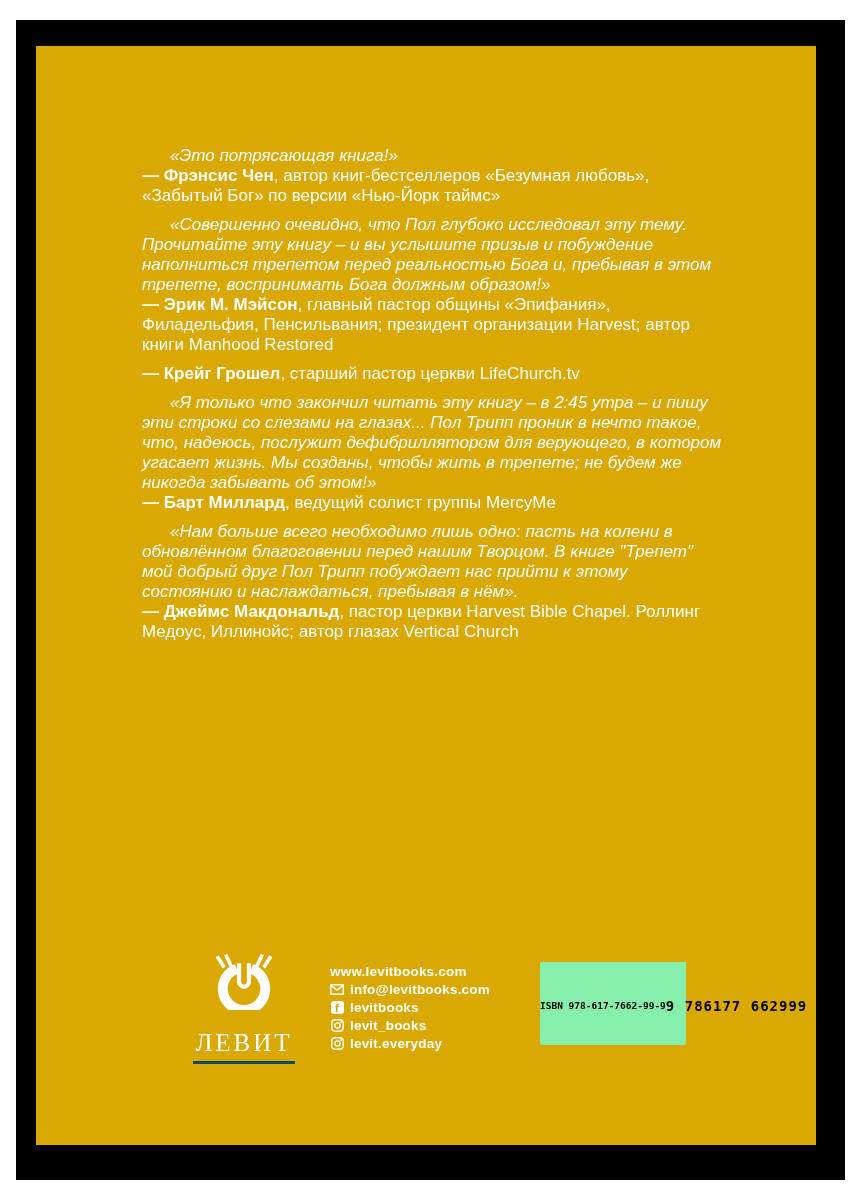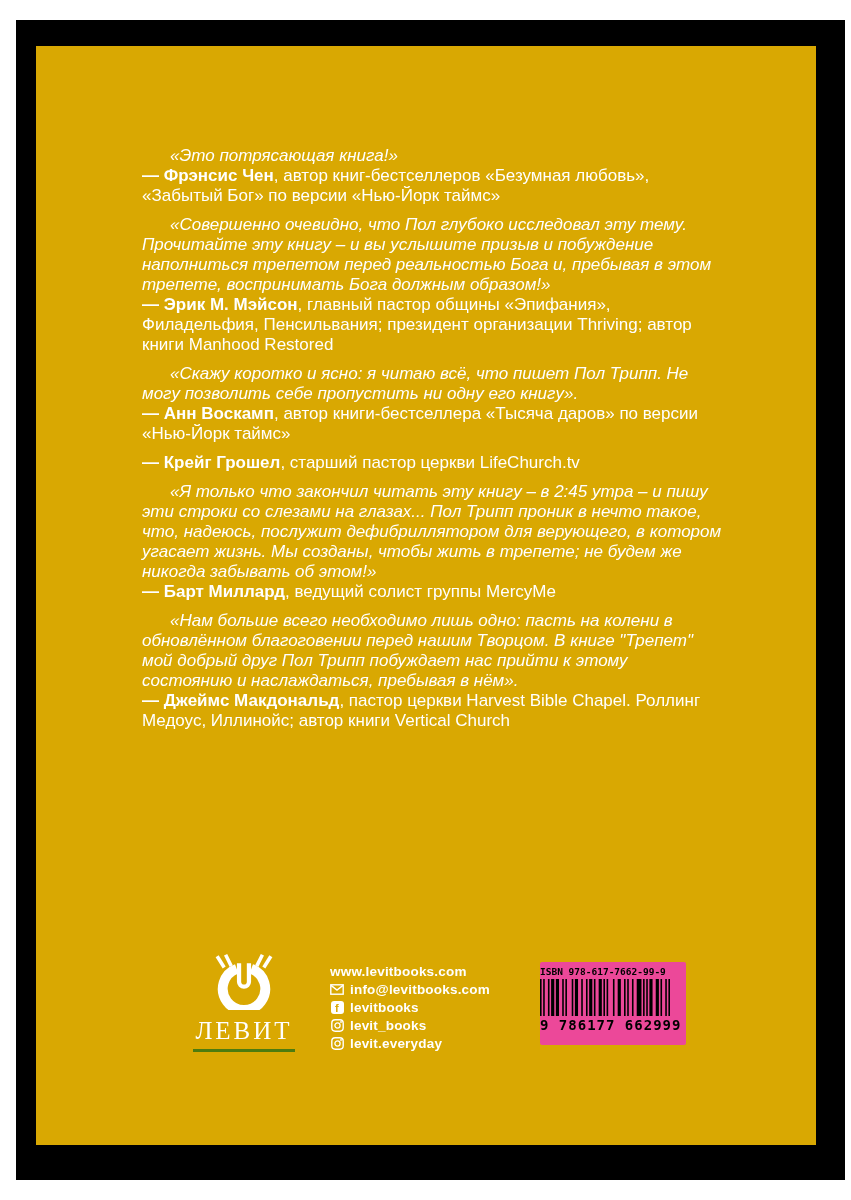--- a/index.html
+++ b/index.html
@@ -13,33 +13,33 @@
           font-size:17px;line-height:20px;}
   .block{margin:0 0 9px 0;}
   .block p{margin:0;}
   .quote{font-style:italic;text-indent:28px;}
   .attr b{font-weight:bold;text-align:right;}
 
   
   .logo{position:absolute;left:156px;top:906px;width:104px;text-align:center;color:#ffffff;}
   .logo svg{display:block;margin:0 auto;}
   .logo-word{display:inline-block;font-family:"Liberation Serif",serif;font-size:25px;
-             letter-spacing:3px;padding:4px 2px 6px 2px;border-bottom:3px solid #4d7c0f;
-             line-height:1;margin-top:0;}
+             letter-spacing:3px;padding:4px 2px 6px 2px;border-bottom:3px solid #0c4a6e;
+             line-height:1;margin-top:12px;}
 
   .links{position:absolute;left:294px;top:916px;color:#ffffff;font-size:13.5px;font-weight:bold;}
   .link-row{display:flex;align-items:center;height:18px;gap:6px;letter-spacing:0.2px;}
   .icon{display:inline-flex;align-items:center;justify-content:center;width:14px;height:14px;flex:0 0 14px;}
   .fb-box{width:13px;height:13px;background:#ffffff;color:#D9A802;border-radius:3px;
           display:inline-flex;align-items:flex-end;justify-content:center;
           font-size:11px;font-weight:bold;line-height:1;overflow:hidden;}
 
   
-  .barcode{position:absolute;left:504px;top:916px;width:146px;height:83px;background:#ec4899;
-           border-radius:2px;color:#000000;display:flex;flex-direction:column;
+  .barcode{position:absolute;left:504px;top:916px;width:146px;height:83px;background:#86efac;
+           border-radius:2px;color:#000000;display:flex;flex-direction:row;align-items:center;
            padding-top:4px;box-sizing:border-box;}
   .isbn{font-family:"DejaVu Sans Mono",monospace;font-size:9.5px;font-weight:bold;
         letter-spacing:0px;white-space:nowrap;}
   .bars{width:130px;height:37px;margin-top:2px;}
   .digits{font-family:"DejaVu Sans Mono",monospace;font-size:14px;font-weight:bold;
           letter-spacing:1px;margin-top:1px;white-space:nowrap;}
 </style>
 </head>
 <body>
 
@@ -48,40 +48,36 @@
   <div class="cover">
 
     <div class="quotes">
       <div class="block">
         <p class="quote">«Это потрясающая книга!»</p>
         <p class="attr"><b>— Фрэнсис Чен</b><span>, автор книг-бестселлеров «Безумная любовь», «Забытый Бог» по версии «Нью-Йорк таймс»</span></p>
       </div>
 
       <div class="block">
         <p class="quote">«Совершенно очевидно, что Пол глубоко исследовал эту тему. Прочитайте эту книгу – и вы услышите призыв и побуждение наполниться трепетом перед реальностью Бога и, пребывая в этом трепете, воспринимать Бога должным образом!»</p>
-        <p class="attr"><b>— Эрик М. Мэйсон</b><span>, главный пастор общины «Эпифания», Филадельфия, Пенсильвания; президент организации Thriving; автор книги Manhood Restored</span></p>
+        <p class="attr"><b>— Эрик М. Мэйсон</b><span>, главный пастор общины «Эпифания», Филадельфия, Пенсильвания; президент организации Harvest; автор книги Manhood Restored</span></p>
       </div>
 
-      <div class="block">
-        <p class="quote">«Скажу коротко и ясно: я читаю всё, что пишет Пол Трипп. Не могу позволить себе пропустить ни одну его книгу».</p>
-        <p class="attr"><b>— Анн Воскамп</b><span>, автор книги-бестселлера «Тысяча даров» по версии «Нью-Йорк таймс»</span></p>
-      </div>
 
       <div class="block">
         <p class="attr"><b>— Крейг Грошел</b><span>, старший пастор церкви LifeChurch.tv</span></p>
       </div>
 
       <div class="block">
         <p class="quote">«Я только что закончил читать эту книгу – в 2:45 утра – и пишу эти строки со слезами на глазах... Пол Трипп проник в нечто такое, что, надеюсь, послужит дефибриллятором для верующего, в котором угасает жизнь. Мы созданы, чтобы жить в трепете; не будем же никогда забывать об этом!»</p>
         <p class="attr"><b>— Барт Миллард</b><span>, ведущий солист группы MercyMe</span></p>
       </div>
 
       <div class="block">
         <p class="quote">«Нам больше всего необходимо лишь одно: пасть на колени в обновлённом благоговении перед нашим Творцом. В книге "Трепет" мой добрый друг Пол Трипп побуждает нас прийти к этому состоянию и наслаждаться, пребывая в нём».</p>
-        <p class="attr"><b>— Джеймс Макдональд</b><span>, пастор церкви Harvest Bible Chapel. Роллинг Медоус, Иллинойс; автор книги Vertical Church</span></p>
+        <p class="attr"><b>— Джеймс Макдональд</b><span>, пастор церкви Harvest Bible Chapel. Роллинг Медоус, Иллинойс; автор глазах Vertical Church</span></p>
       </div>
     </div>
 
     <div class="logo">
       <span class="icon" style="width:72px;height:58px">
         <svg width="72" height="58" viewBox="0 0 100 82" fill="none" xmlns="http://www.w3.org/2000/svg">
 
           <path d="M 39.7 23.8 A 30 30 0 1 0 60.3 23.8" stroke="#ffffff" stroke-width="14" fill="none"></path>
 
           <path d="M 43 16 L 43 42 A 7 7 0 0 0 57 42 L 57 16" stroke="#ffffff" stroke-width="6" fill="none"></path>

